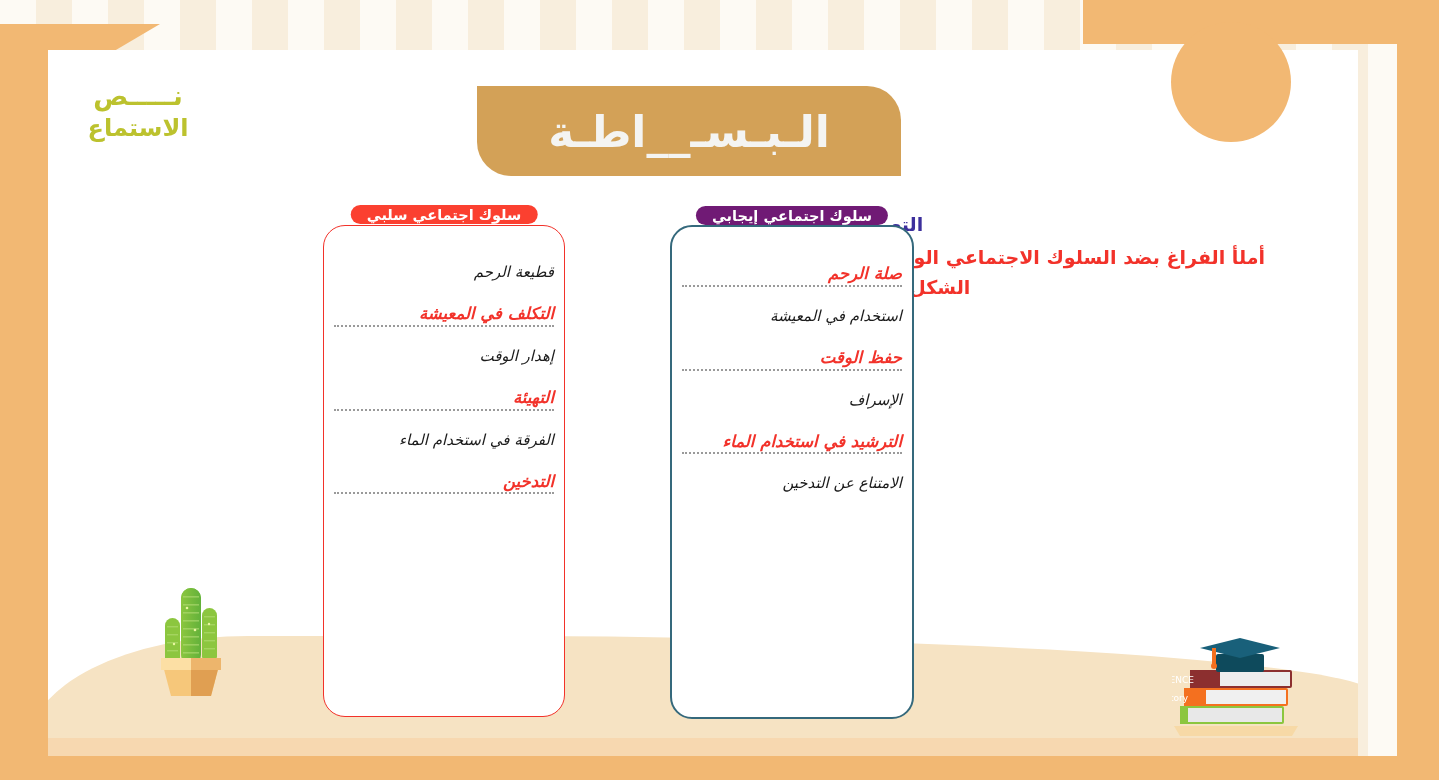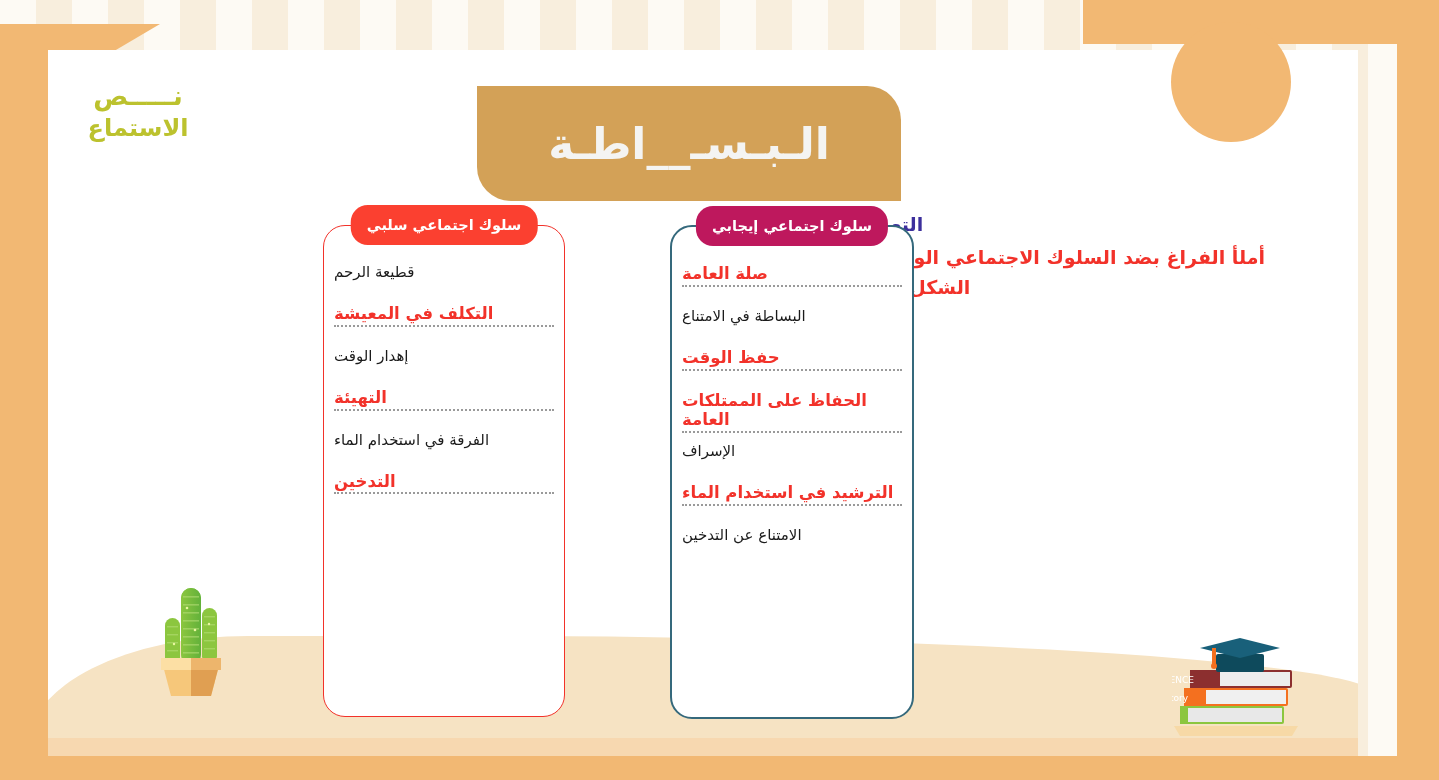--- a/index.html
+++ b/index.html
@@ -76,21 +76,21 @@
     position:absolute;right:1150px;top:30px;
     text-align:center;width:140px;
     color:#bcc22e;font-weight:bold;line-height:1.25;
   }
   .kicker .l1{font-size:26px;letter-spacing:1px;display:block;}
   .kicker .l2{font-size:24px;display:block;}
 
   
   .title-pill{
     position:absolute;left:429px;top:36px;
-    width:424px;height:115px;
+    width:424px;height:90px;
     background:#d3a157;
     border-top-right-radius:34px;
     border-bottom-left-radius:34px;
     display:flex;align-items:center;justify-content:center;
   }
   .title-pill span{
     color:#f4f4f2;font-size:44px;font-weight:bold;letter-spacing:6px;
     font-family:"DejaVu Sans","Liberation Sans",sans-serif;
   }
 
@@ -111,37 +111,37 @@
   
   .col{
     position:absolute;top:175px;width:240px;height:490px;
     background:#fff;border-radius:22px;
   }
   .col.negative{left:275px;border:1.6px solid #f2322a;}
   .col.positive{left:622px;border:2px solid #35697c;}
 
   .col-head{
     position:absolute;top:-21px;left:50%;transform:translateX(-50%);
-    height:40px;padding:0 16px;border-radius:17px;
+    height:19px;padding:0 16px;border-radius:17px;
     display:flex;align-items:center;justify-content:center;
     white-space:nowrap;
     text-align:center;
   }
   .col.negative .col-head{background:#fb4030;}
-  .col.positive .col-head{background:#be185d;}
+  .col.positive .col-head{background:#701a75;}
   .col-head span{color:#ffffff;font-size:14.5px;font-weight:bold;letter-spacing:.5px;}
 
   .col-body{
     position:absolute;left:0;right:0;top:34px;bottom:14px;
     display:flex;flex-direction:column;justify-content:flex-start;
     padding:0 10px;box-sizing:border-box;
   }
   .item{
-    text-align:left;font-size:15px;color:#1b1b1b;
-    line-height:1.2;padding:3px 0;
+    text-align:right;font-size:15px;color:#1b1b1b;
+    line-height:1.2;padding:3px 0;font-style:italic;
   }
   .item.gap-lg{margin-bottom:17px;}
   .item.gap-md{margin-bottom:13px;}
   .item.gap-sm{margin-bottom:6px;}
   .item.answer{
     color:#f2322a;font-weight:bold;font-size:16.5px;
     border-bottom:2.4px dotted #9a9a9a;
     padding-bottom:1px;
   }
 
@@ -195,24 +195,23 @@
           <div class="item gap-lg">الفرقة في استخدام الماء</div>
           <div class="item gap-sm answer">التدخين</div>
         </div>
     </div>
 
     <div class="col positive">
       <div class="col-head">
         <span>سلوك اجتماعي إيجابي</span>
       </div>
       <div class="col-body">
-          <div class="item gap-lg answer">صلة العامة</div>
-          <div class="item gap-lg">البساطة في الامتناع</div>
+          <div class="item gap-lg answer">صلة الرحم</div>
+          <div class="item gap-lg">استخدام في المعيشة</div>
           <div class="item gap-lg answer">حفظ الوقت</div>
-          <div class="item gap-sm answer">الحفاظ على الممتلكات العامة</div>
           <div class="item gap-lg">الإسراف</div>
           <div class="item gap-lg answer">الترشيد في استخدام الماء</div>
           <div class="item gap-sm">الامتناع عن التدخين</div>
         </div>
     </div>
 
     <svg class="cactus" viewBox="0 0 96 120">
       <g>
         <rect x="38" y="10" width="20" height="76" rx="10" fill="#7ac943"></rect>
         <rect x="38" y="10" width="20" height="76" rx="10" fill="url(#cg1)"></rect>

